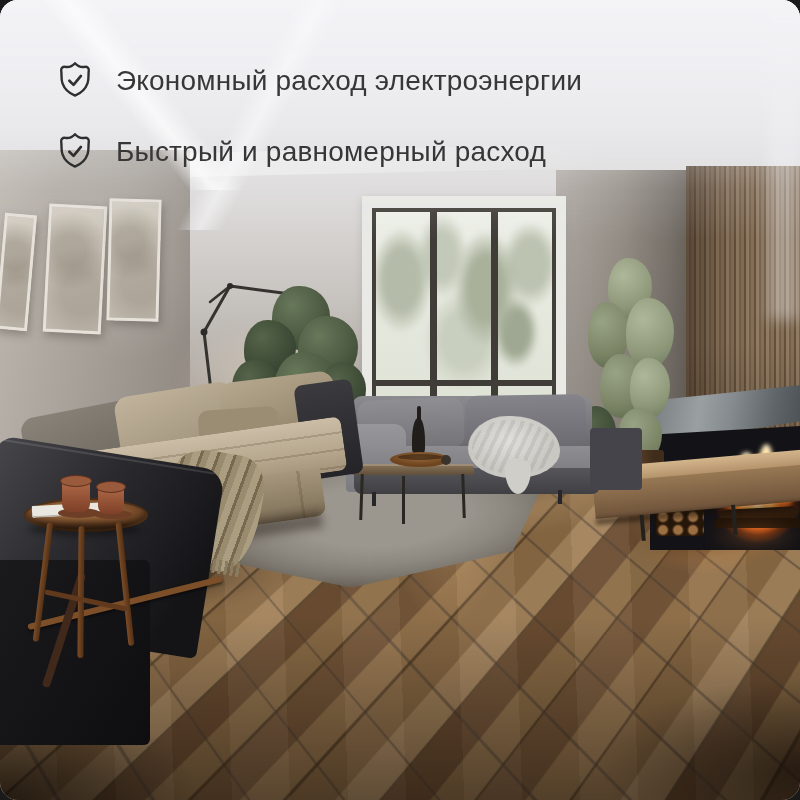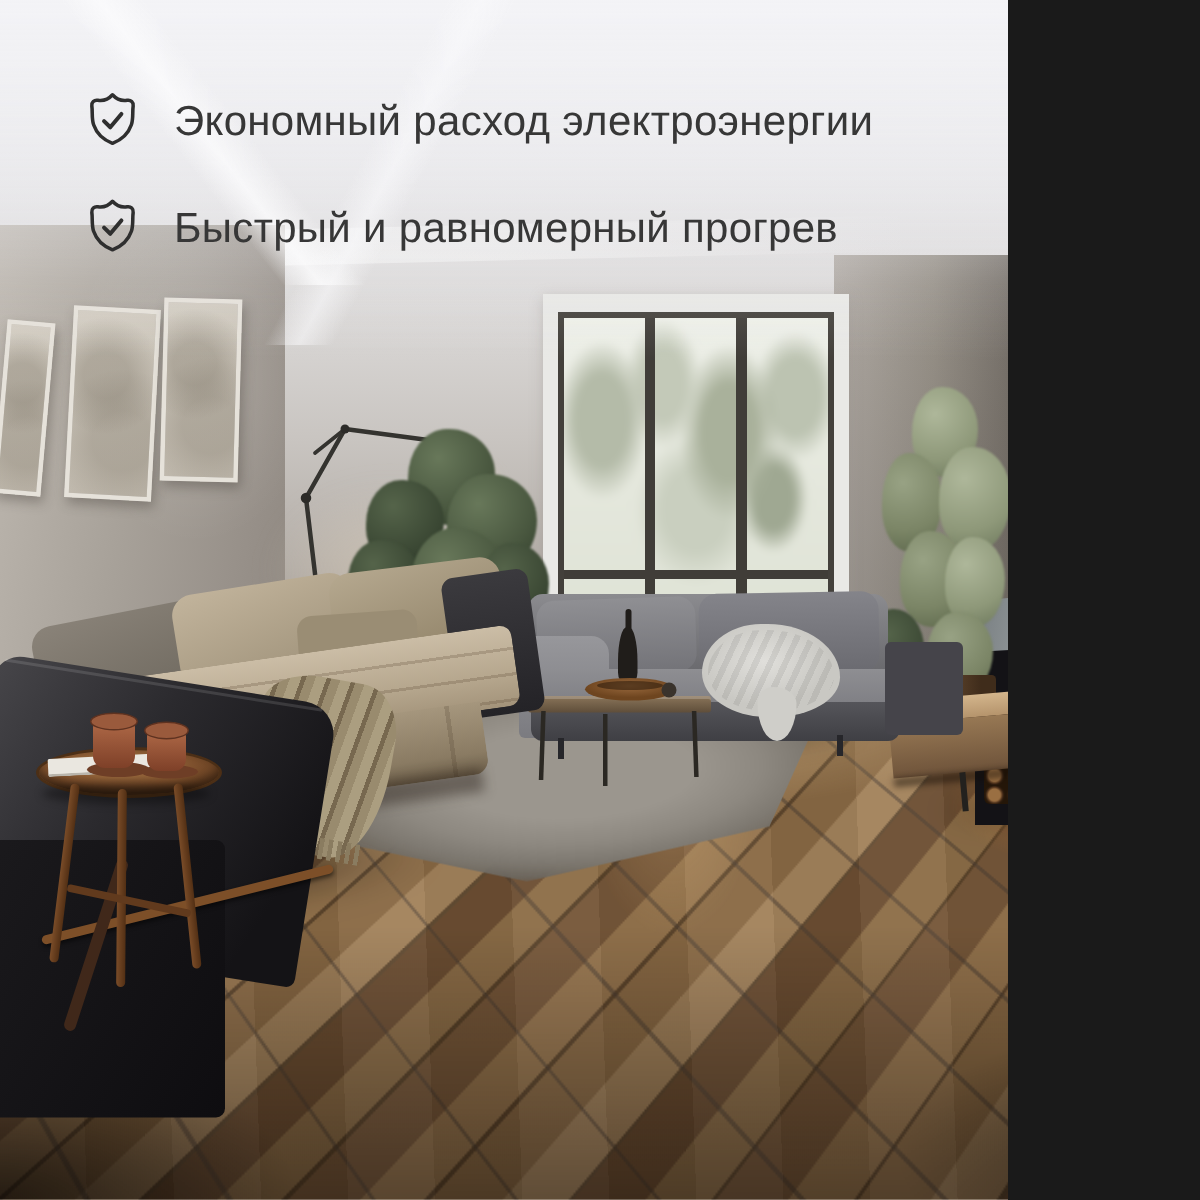--- a/index.html
+++ b/index.html
@@ -1,17 +1,17 @@
 <!DOCTYPE html>
 <html style="--text: #373737; --fog: #eeeeef; --wall: #b8b2ab; --wood-wall: #6d5944; --floor: #7e5f3d; --fire: #ff9b3c; --plant: #4a5742; --sofa-beige: #b6a78e; --sofa-dark: #2b2a2e; --sofa-gray: #67676b; --rug: #9b968e; --bench-wood: #b5946c;"><head>
 <meta charset="utf-8">
 <style>
   html,body{margin:0;padding:0;background:#1a1a1a;}
-  .stage{position:relative;width:672px;height:800px;overflow:hidden;
-         font-family:"Liberation Sans", sans-serif;background:#e9e9eb;}
+  .stage{position:relative;width:800px;height:800px;overflow:hidden;
+         font-family:"Liberation Sans", sans-serif;background:#e9e9eb;border-radius:18px;}
   .abs{position:absolute;}
 
   
   .wall-base{left:0;top:0;width:800px;height:560px;
     background:linear-gradient(180deg,#ececee 0%,#e7e6e8 20%,#dcdad9 36%,#c9c5c1 52%,#b2aca6 68%,#9b948d 82%,#8e877f 100%);}
   .cornice{left:0;top:150px;width:640px;height:24px;border-radius:2px;opacity:.9;
     transform:rotate(-1.3deg);
     background:linear-gradient(90deg,rgba(248,248,247,.95),rgba(246,246,245,.55) 60%,transparent 95%);}
   .left-wall{left:-10px;top:150px;width:200px;height:400px;
     background:radial-gradient(60% 40% at 70% 25%,rgba(255,255,255,.16),transparent 70%),
@@ -405,17 +405,17 @@
         <path d="M32 5 C36.5 10 43 12.2 48.5 11.2 C52.5 10.5 55.8 13.6 55.2 17.6 C54.2 24.5 55.6 31.5 53.2 38.6 C50 48 42 55.6 32 59.5 C22 55.6 14 48 10.8 38.6 C8.4 31.5 9.8 24.5 8.8 17.6 C8.2 13.6 11.5 10.5 15.5 11.2 C21 12.2 27.5 10 32 5 Z" fill="none" stroke="#2f2f2f" stroke-width="4" stroke-linejoin="round"></path>
         <path d="M22.5 34.5 L29.5 41.5 L42 26.5" fill="none" stroke="#2f2f2f" stroke-width="4.5" stroke-linecap="round" stroke-linejoin="round"></path>
       </svg>
       <div class="feature-label">Экономный расход электроэнергии</div>
     </div>
     <div class="feature-row">
       <svg class="feature-icon" viewBox="0 0 64 70">
         <path d="M32 5 C36.5 10 43 12.2 48.5 11.2 C52.5 10.5 55.8 13.6 55.2 17.6 C54.2 24.5 55.6 31.5 53.2 38.6 C50 48 42 55.6 32 59.5 C22 55.6 14 48 10.8 38.6 C8.4 31.5 9.8 24.5 8.8 17.6 C8.2 13.6 11.5 10.5 15.5 11.2 C21 12.2 27.5 10 32 5 Z" fill="none" stroke="#2f2f2f" stroke-width="4" stroke-linejoin="round"></path>
         <path d="M22.5 34.5 L29.5 41.5 L42 26.5" fill="none" stroke="#2f2f2f" stroke-width="4.5" stroke-linecap="round" stroke-linejoin="round"></path>
       </svg>
-      <div class="feature-label">Быстрый и равномерный прогрев</div>
+      <div class="feature-label">Быстрый и равномерный расход</div>
     </div>
   </div>
 
 </div>
 
 </body></html>

